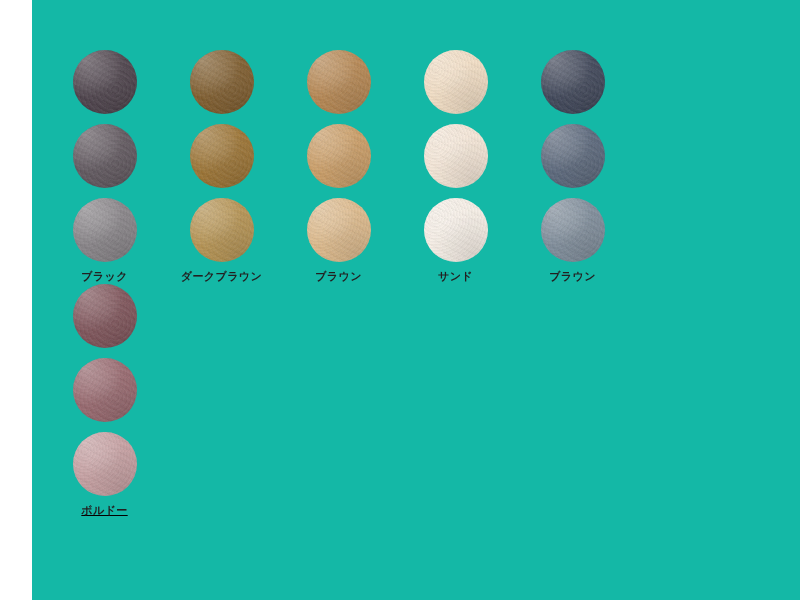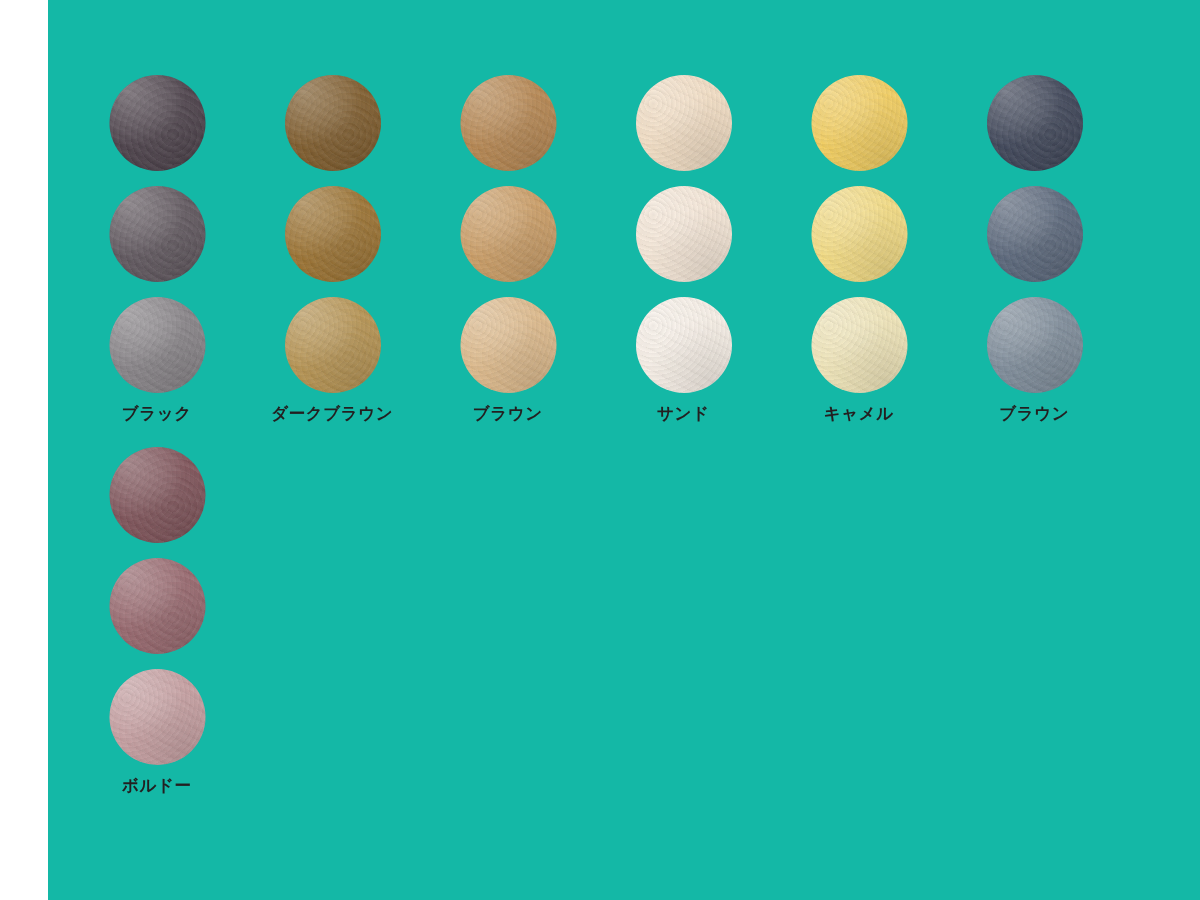--- a/index.html
+++ b/index.html
@@ -26,21 +26,21 @@
     margin-left: 32px;
   }
 
   .swatch-block {
     position: absolute;
     display: flex;
     flex-direction: row;
   }
 
   #swatch-block-1 { left: 14px; top: 50px; }
-  #swatch-block-2 { left: 14px; top: 298px; }
+  #swatch-block-2 { left: 14px; top: 284px; text-decoration: underline; }
 
   .swatch-column {
     width: 117px;
     display: flex;
     flex-direction: column;
     align-items: center;
   }
 
   .swatch-stack {
     display: flex;
@@ -163,34 +163,20 @@
           </div>
           <div class="swatch-dot-wrap">
             <div class="swatch-dot" style="background-color: rgb(247, 239, 230);"></div>
           </div>
         </div>
         <div class="swatch-label">サンド</div>
       </div>
       <div class="swatch-column">
         <div class="swatch-stack">
           <div class="swatch-dot-wrap">
-            <div class="swatch-dot" style="background-color: rgb(242, 205, 94);"></div>
-          </div>
-          <div class="swatch-dot-wrap">
-            <div class="swatch-dot" style="background-color: rgb(243, 219, 130);"></div>
-          </div>
-          <div class="swatch-dot-wrap">
-            <div class="swatch-dot" style="background-color: rgb(240, 229, 184);"></div>
-          </div>
-        </div>
-        <div class="swatch-label">キャメル</div>
-      </div>
-      <div class="swatch-column">
-        <div class="swatch-stack">
-          <div class="swatch-dot-wrap">
             <div class="swatch-dot" style="background-color: rgb(60, 67, 86);"></div>
           </div>
           <div class="swatch-dot-wrap">
             <div class="swatch-dot" style="background-color: rgb(88, 101, 121);"></div>
           </div>
           <div class="swatch-dot-wrap">
             <div class="swatch-dot" style="background-color: rgb(125, 139, 153);"></div>
           </div>
         </div>
         <div class="swatch-label">ブラウン</div>

